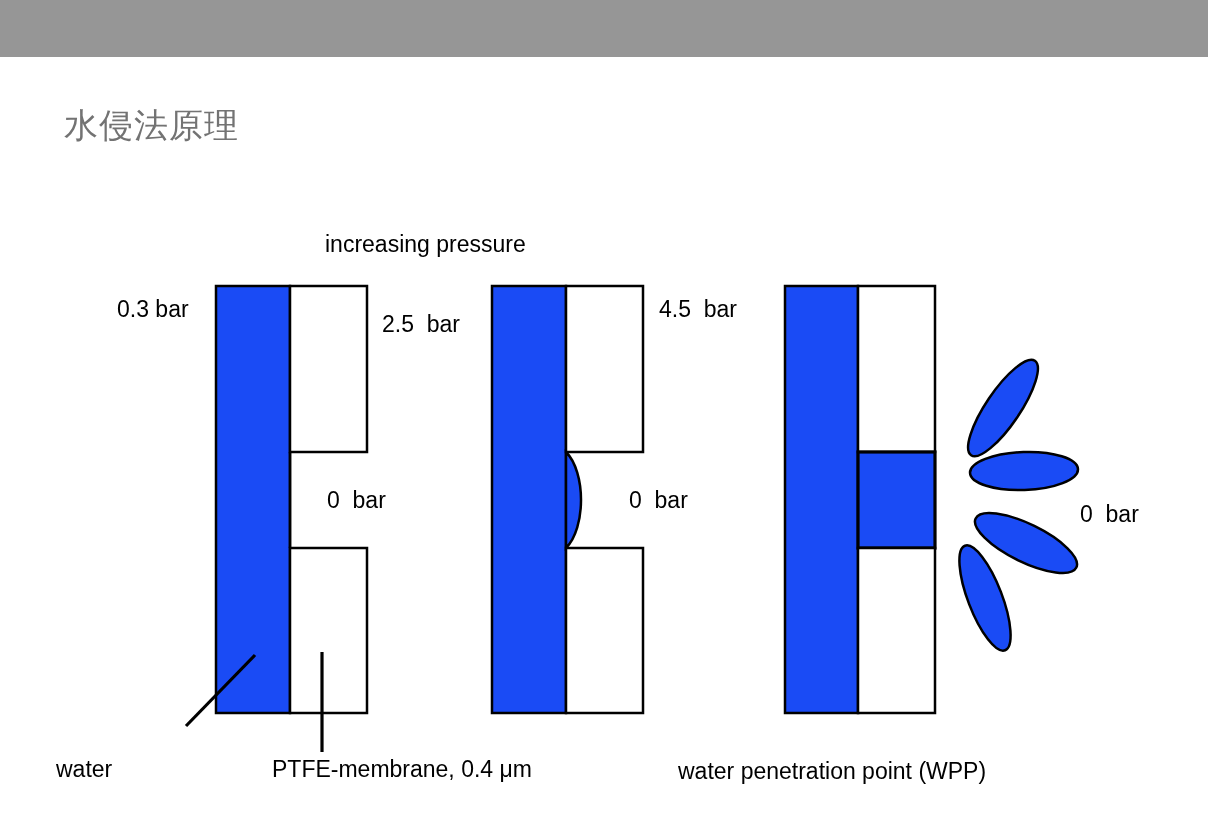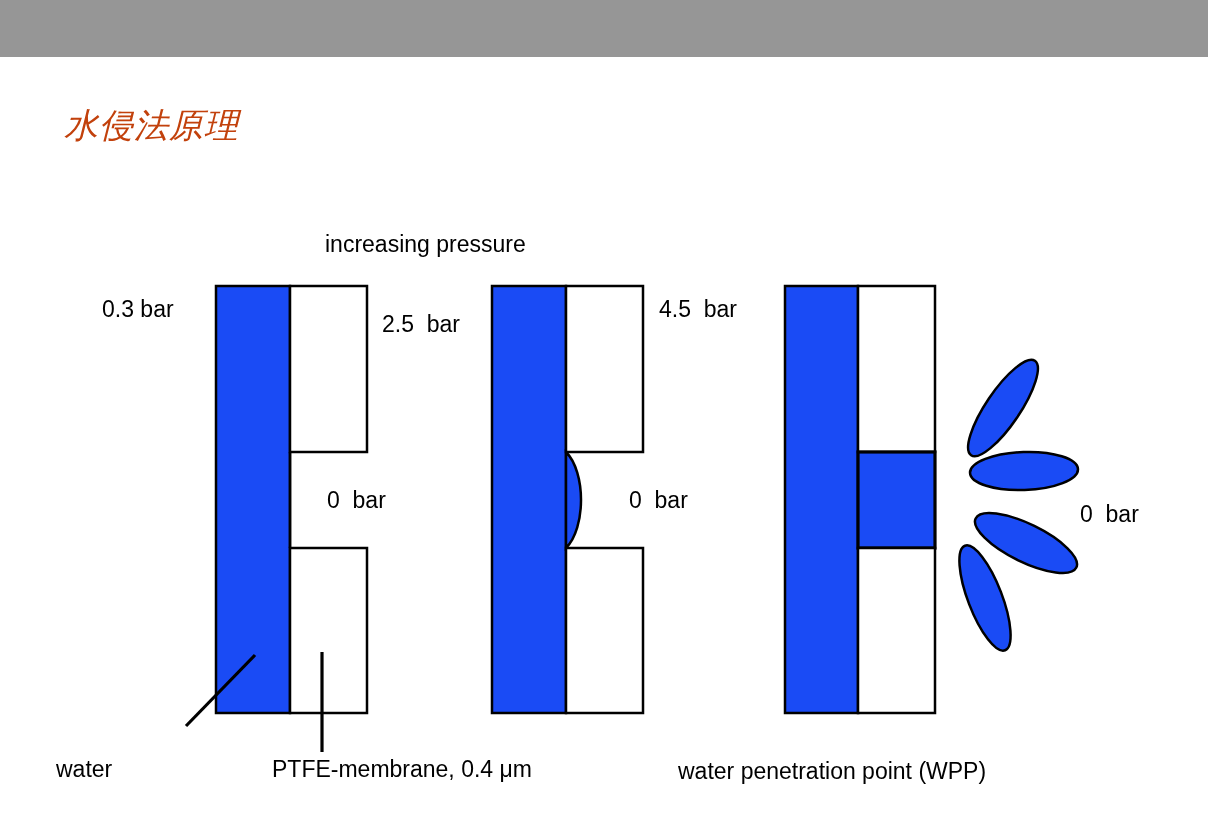--- a/index.html
+++ b/index.html
@@ -29,22 +29,21 @@
   
   #slide-title {
     position: absolute;
     left: 64px;
     top: 103px;
     font-size: 34px;
     line-height: 44px;
     font-weight: 400;
     letter-spacing: 1px;
     white-space: nowrap;
-    color: #c2410c;
-    font-style: italic;
+    color: #737373;
   }
 
   
   .lbl {
     position: absolute;
     font-size: 23px;
     line-height: 28px;
     white-space: pre;
     color: #000000;
   }
@@ -100,21 +99,21 @@
     <ellipse cx="1003" cy="408" rx="57" ry="17" transform="rotate(-56 1003 408)" fill="#1a4bf5" stroke="#000000" stroke-width="2.5"></ellipse>
     <ellipse cx="1024" cy="471" rx="54" ry="19" transform="rotate(-2 1024 471)" fill="#1a4bf5" stroke="#000000" stroke-width="2.5"></ellipse>
     <ellipse cx="1026" cy="543" rx="56" ry="19" transform="rotate(26 1026 543)" fill="#1a4bf5" stroke="#000000" stroke-width="2.5"></ellipse>
     <ellipse cx="985" cy="598" rx="56" ry="17" transform="rotate(69 985 598)" fill="#1a4bf5" stroke="#000000" stroke-width="2.5"></ellipse>
   </g>
 
 </svg>
 
 <div class="lbl" style="left:325px; top:230px;text-align:center;">increasing pressure</div>
 
-<div class="lbl" style="left:102px; top:295px;">0.3 bar</div>
+<div class="lbl" style="left:117px; top:295px;">0.3 bar</div>
 
 <div class="lbl" style="left:382px; top:310px;">2.5  bar</div>
 
 <div class="lbl" style="left:327px; top:486px;">0  bar</div>
 
 <div class="lbl" style="left:659px; top:295px;">4.5  bar</div>
 
 <div class="lbl" style="left:629px; top:486px;">0  bar</div>
 
 <div class="lbl" style="left:1080px; top:500px;">0  bar</div>

